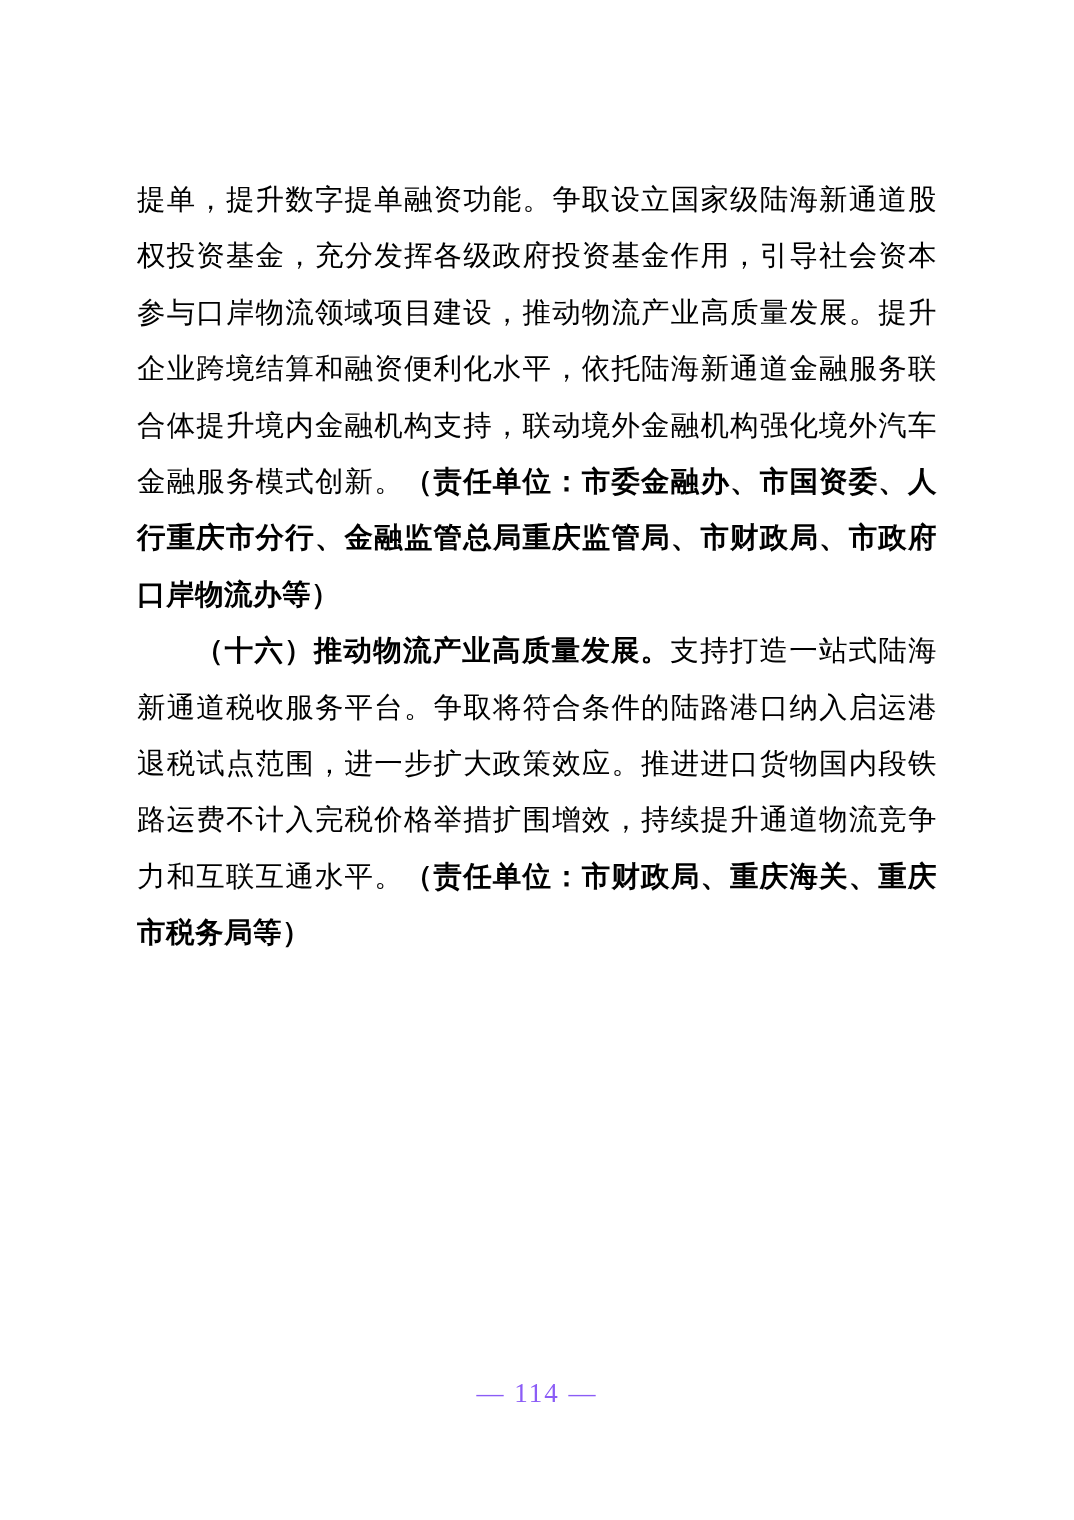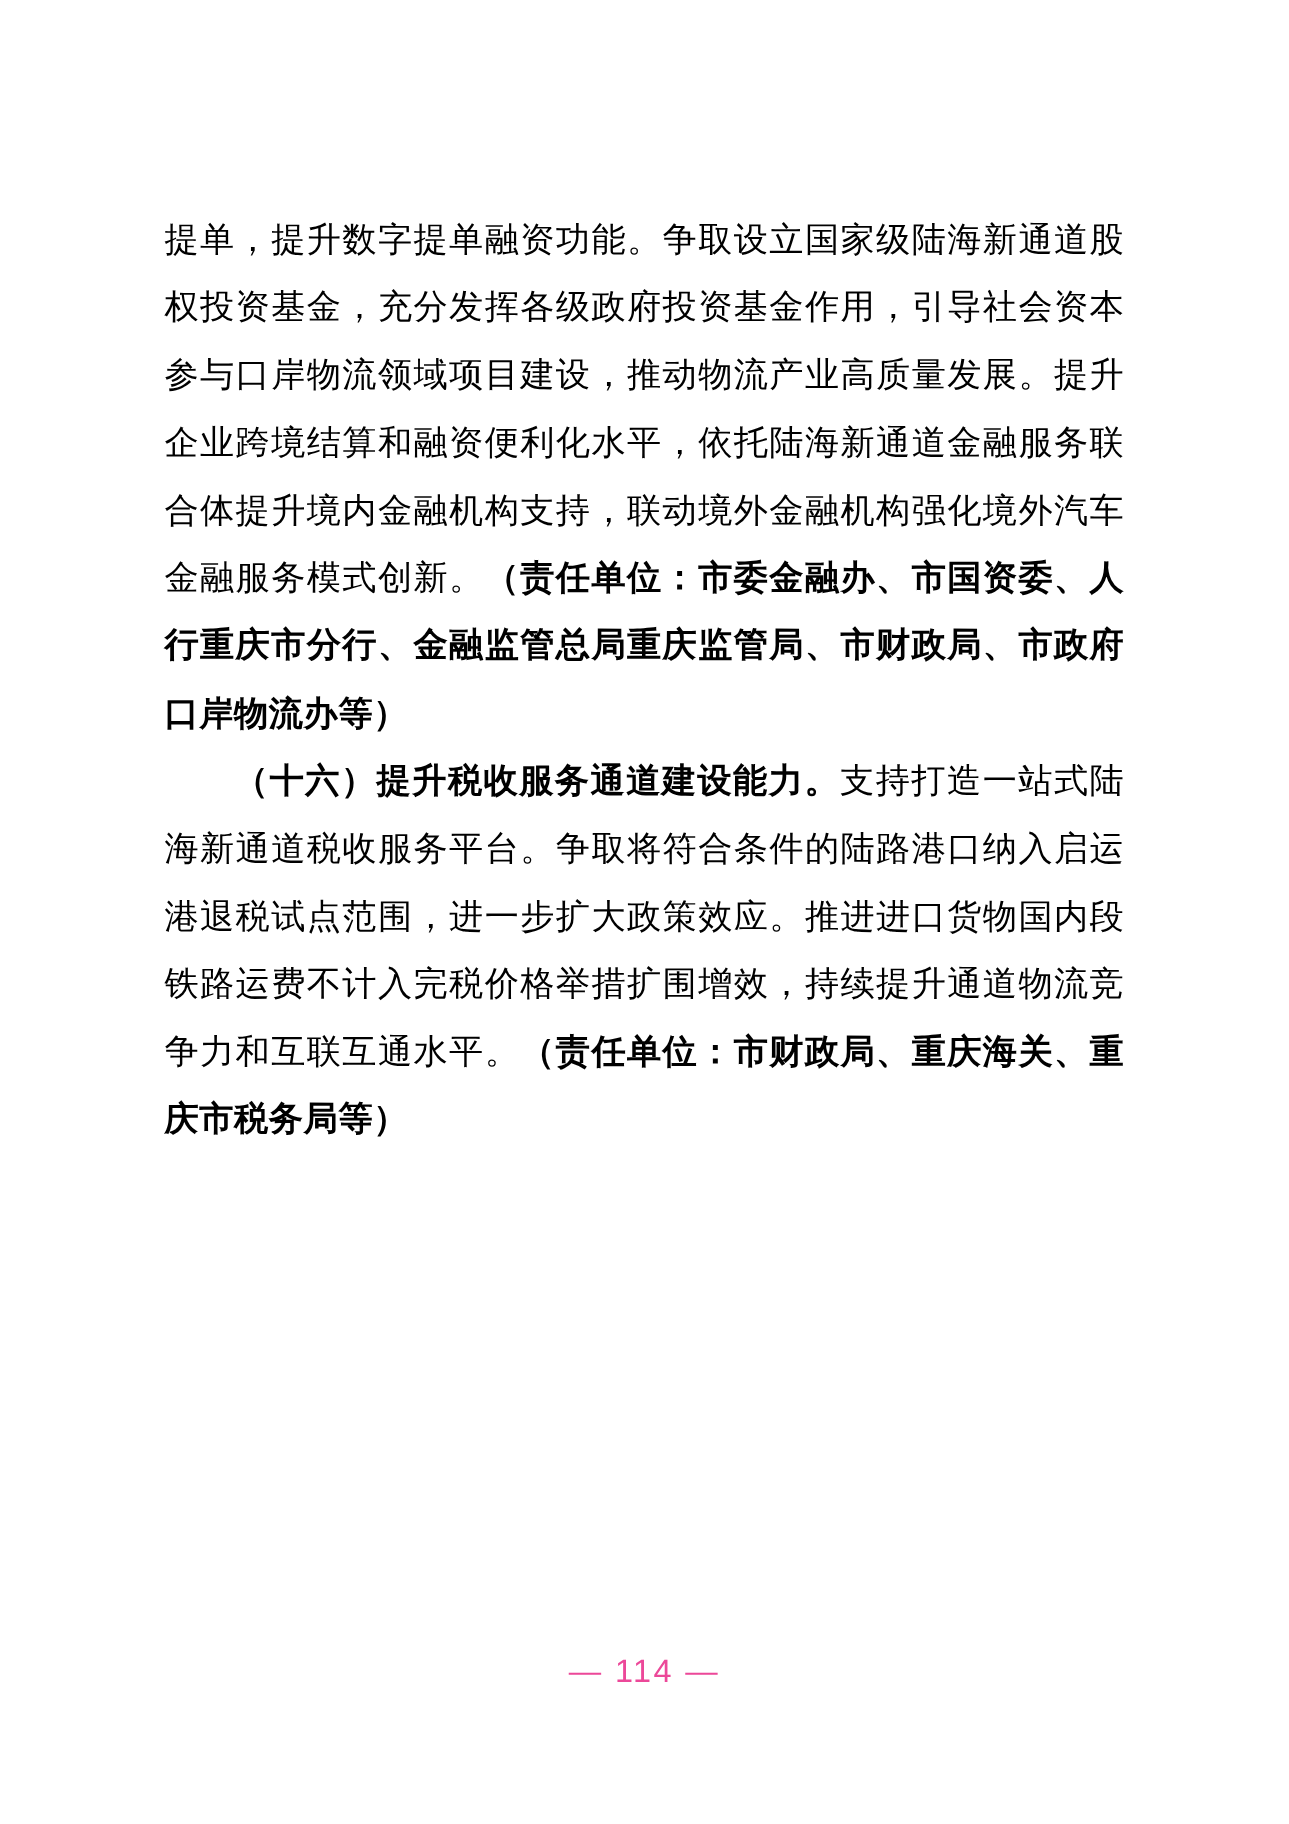--- a/index.html
+++ b/index.html
@@ -6,21 +6,21 @@
     margin: 0;
     padding: 0;
     background: #ffffff;
   }
   .page {
     position: relative;
     width: 1074px;
     height: 1520px;
     background: #ffffff;
     overflow: hidden;
-    font-family: Liberation Sans, sans-serif;
+    font-family: Liberation Serif, serif;
     color: #000000;
   }
   .content {
     position: absolute;
     left: 137px;
     top: 172px;
     width: 800px;
   }
   .para {
     margin: 0;
@@ -37,30 +37,30 @@
     font-weight: bold;
   }
   .page-number {
     position: absolute;
     left: 0;
     top: 1378px;
     width: 100%;
     text-align: center;
     font-size: 27px;
     letter-spacing: 2px;
-    color: #ec4899;
+    color: #8b5cf6;
   }
 </style>
 </head>
 <body>
 
 <div class="page">
   <div class="content">
 
     <p class="para"><span>提单，提升数字提单融资功能。争取设立国家级陆海新通道股权投资基金，充分发挥各级政府投资基金作用，引导社会资本参与口岸物流领域项目建设，推动物流产业高质量发展。提升企业跨境结算和融资便利化水平，依托陆海新通道金融服务联合体提升境内金融机构支持，联动境外金融机构强化境外汽车金融服务模式创新。</span><span class="seg-bold">（责任单位：市委金融办、市国资委、人行重庆市分行、金融监管总局重庆监管局、市财政局、市政府口岸物流办等）</span></p>
 
-    <p class="para indent"><span class="seg-bold">（十六）提升税收服务通道建设能力。</span><span>支持打造一站式陆海新通道税收服务平台。争取将符合条件的陆路港口纳入启运港退税试点范围，进一步扩大政策效应。推进进口货物国内段铁路运费不计入完税价格举措扩围增效，持续提升通道物流竞争力和互联互通水平。</span><span class="seg-bold">（责任单位：市财政局、重庆海关、重庆市税务局等）</span></p>
+    <p class="para indent"><span class="seg-bold">（十六）推动物流产业高质量发展。</span><span>支持打造一站式陆海新通道税收服务平台。争取将符合条件的陆路港口纳入启运港退税试点范围，进一步扩大政策效应。推进进口货物国内段铁路运费不计入完税价格举措扩围增效，持续提升通道物流竞争力和互联互通水平。</span><span class="seg-bold">（责任单位：市财政局、重庆海关、重庆市税务局等）</span></p>
 
 
   </div>
 
   <div class="page-number">— 114 —</div>
 </div>
 
 </body></html>

